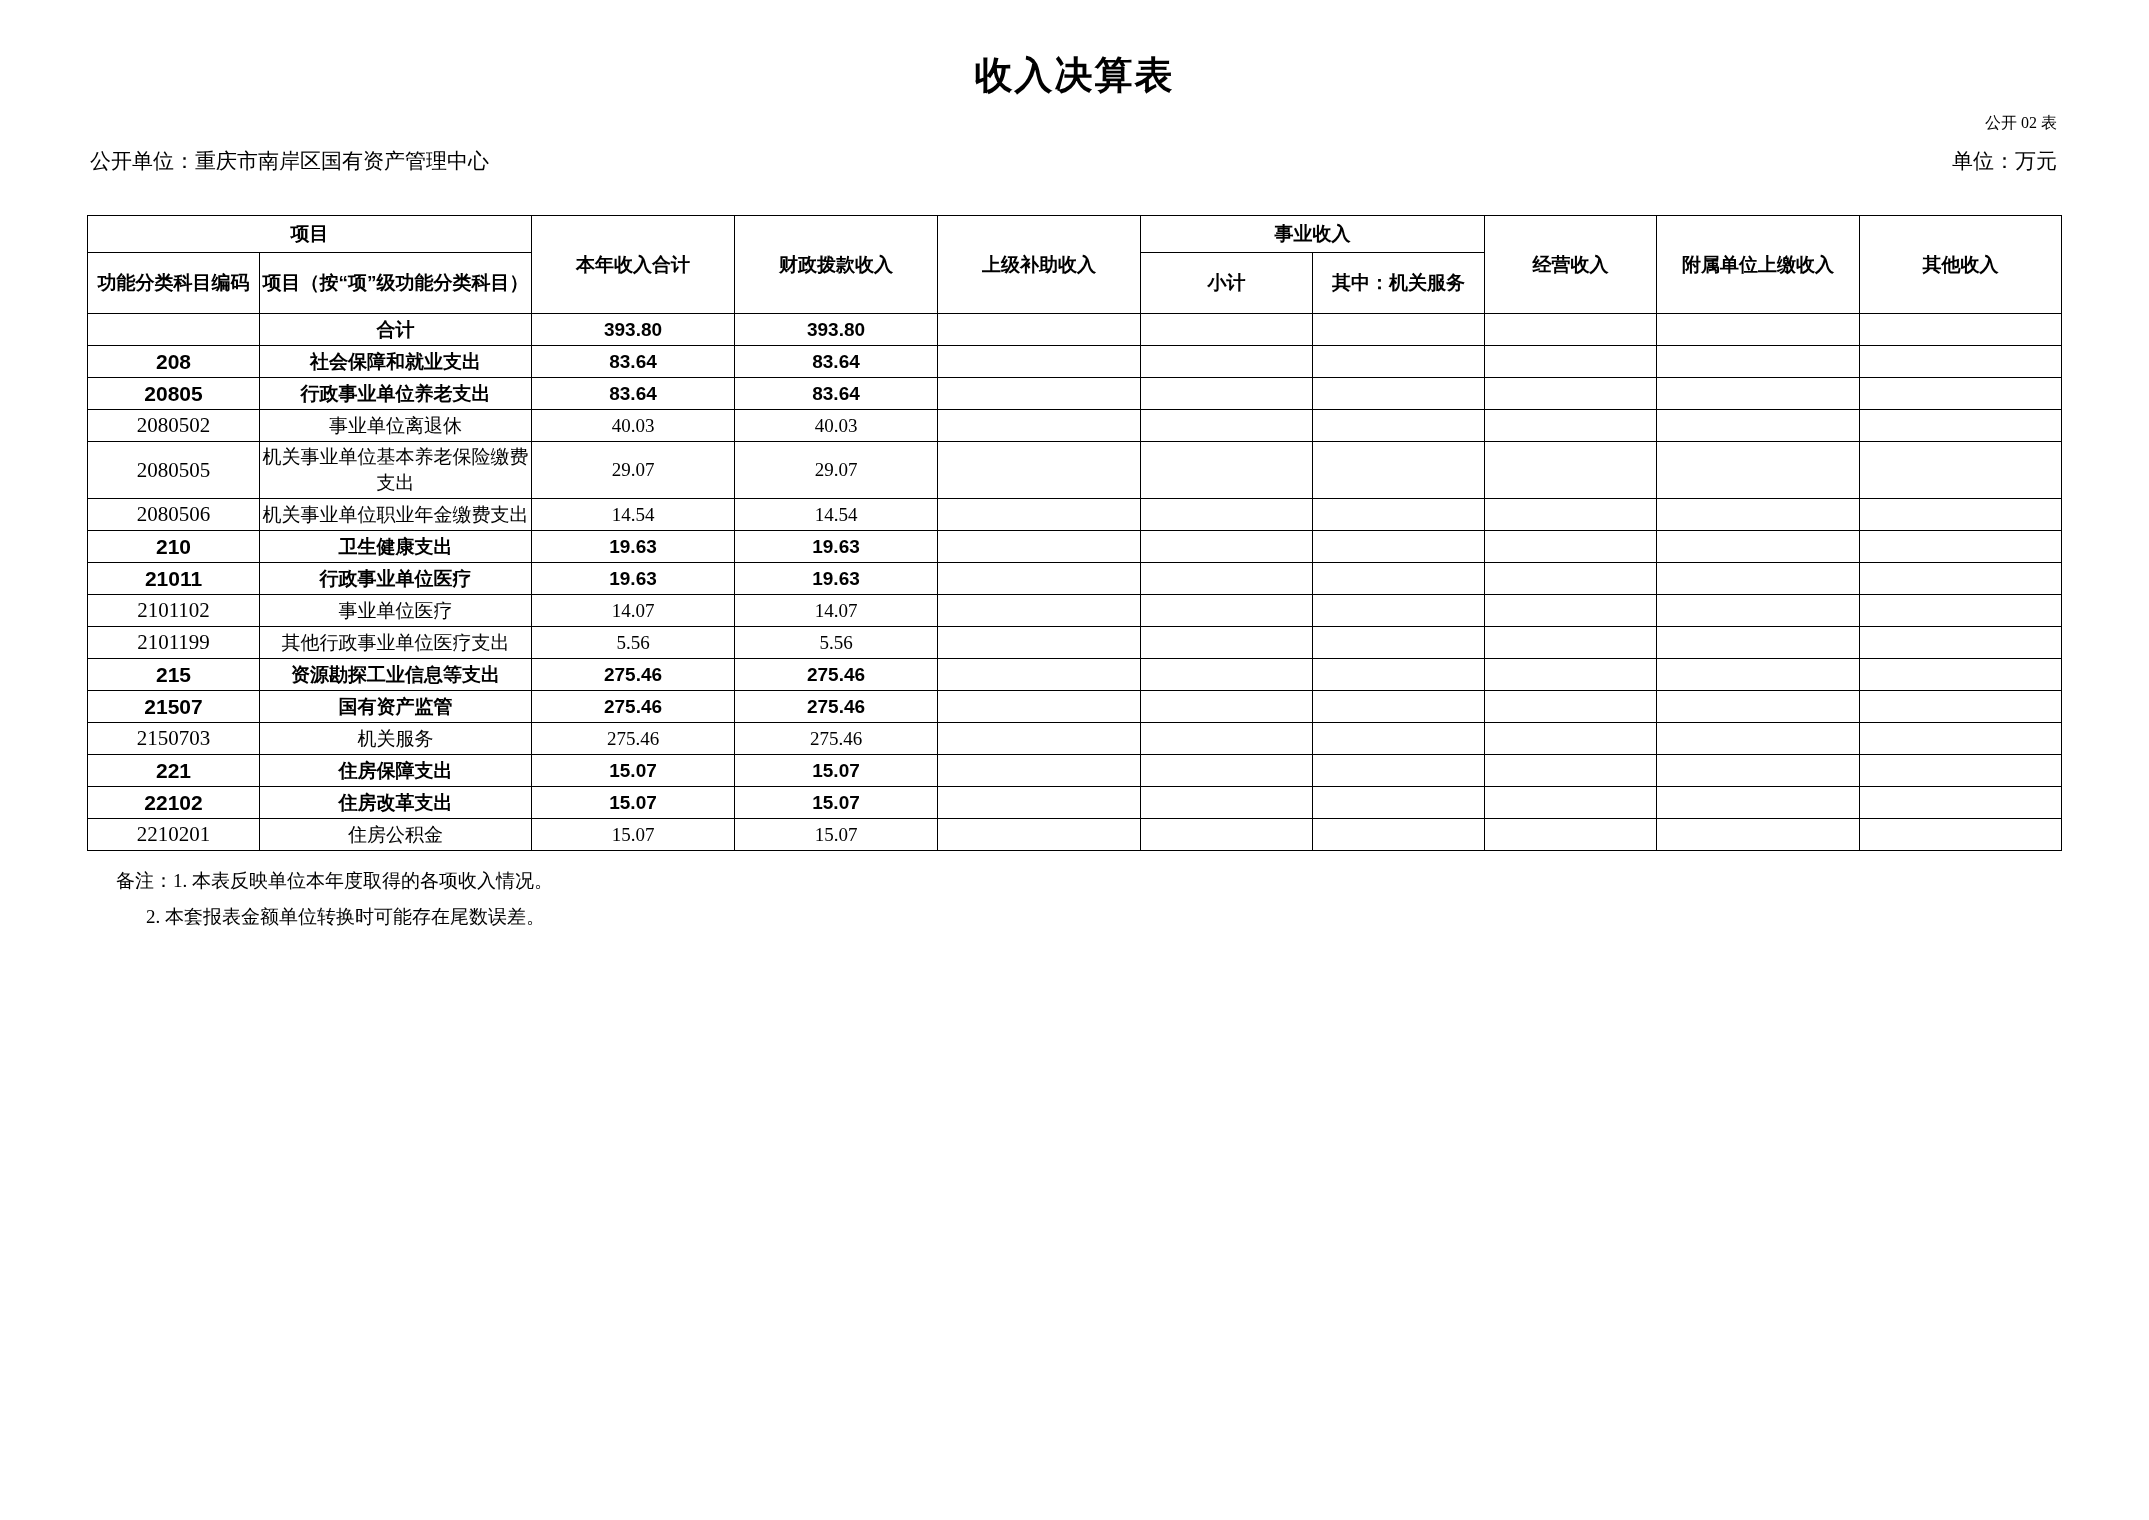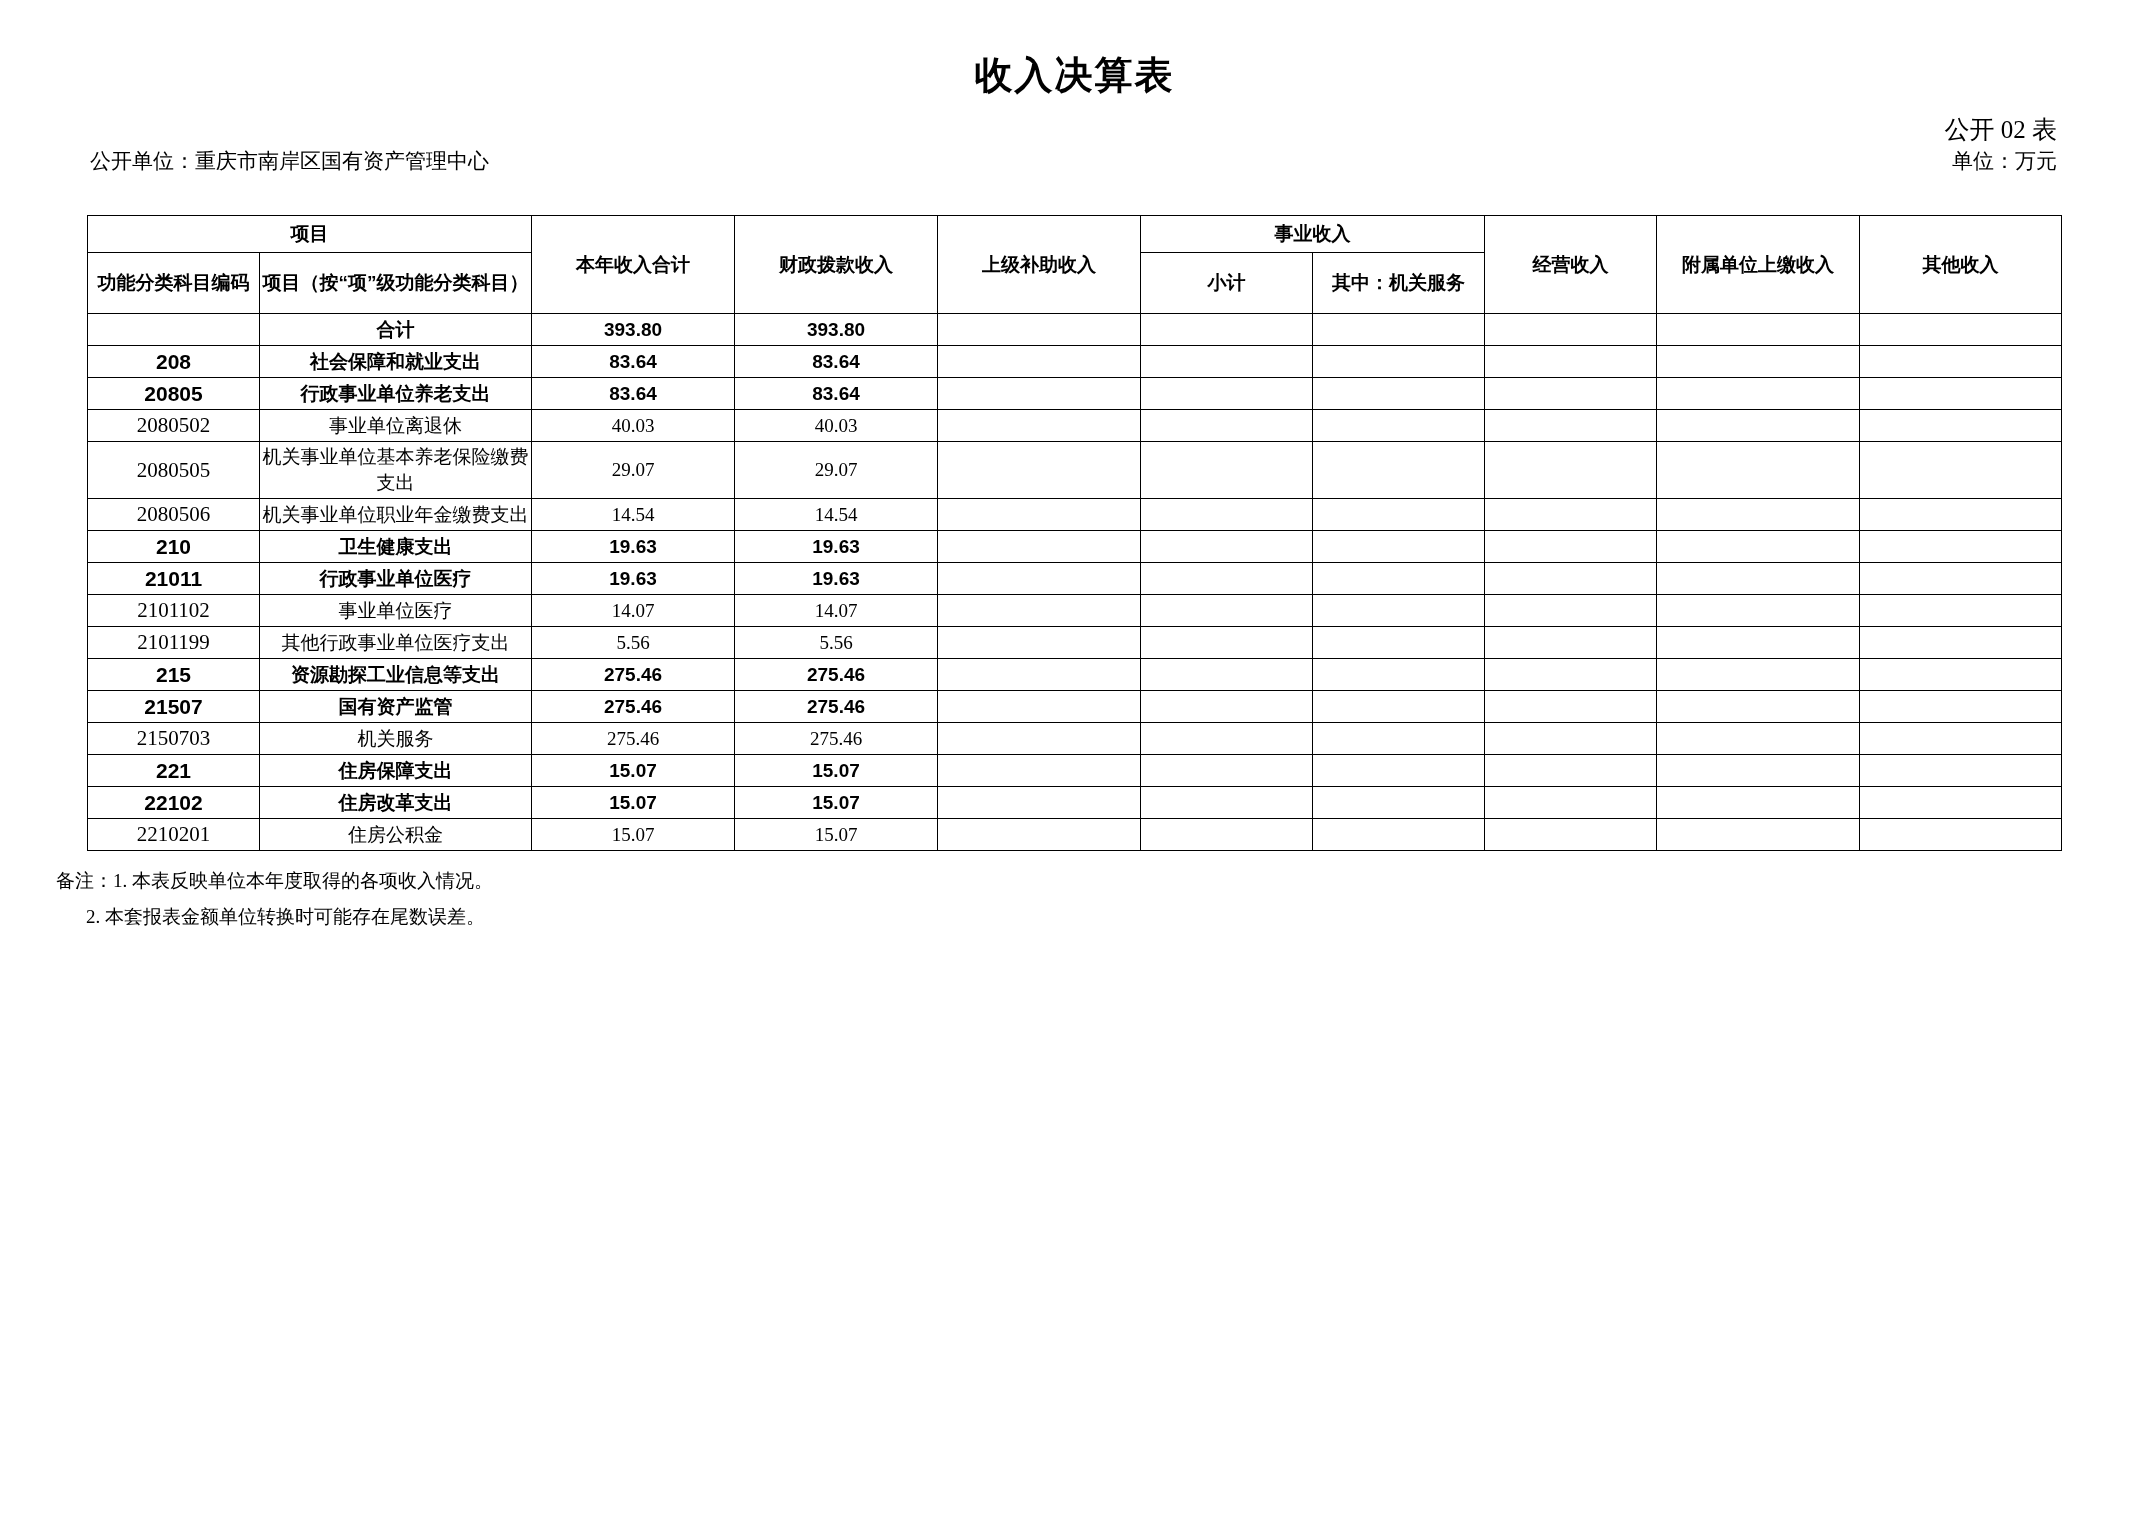--- a/index.html
+++ b/index.html
@@ -31,21 +31,21 @@
   .meta-row {
     position: relative;
     margin-top: 30px;
     height: 26px;
     padding: 0 88px 0 90px;
   }
   .meta-right-1 {
     position: absolute;
     right: 92px;
     top: -18px;
-    font-size: 25px;
+    font-size: 16px;
     text-align: center;
   }
   .meta-left {
     position: absolute;
     left: 90px;
     top: 16px;
     font-size: 21px;
   }
   .meta-right-2 {
     position: absolute;
@@ -104,21 +104,21 @@
     font-family: "Liberation Sans", "DejaVu Sans", sans-serif;
   }
   tr.total td.item,
   tr.total td.num {
     font-weight: bold;
     font-family: "Liberation Sans", "DejaVu Sans", sans-serif;
   }
   td.two-line { height: 56px; line-height: 1.35; }
   .notes {
     margin-top: 12px;
-    padding-left: 56px;
+    padding-left: 116px;
     font-size: 19px;
     line-height: 1.9;
   }
   .notes div.indent {
     padding-left: 30px;
   }
 </style>
 </head>
 <body>
 

